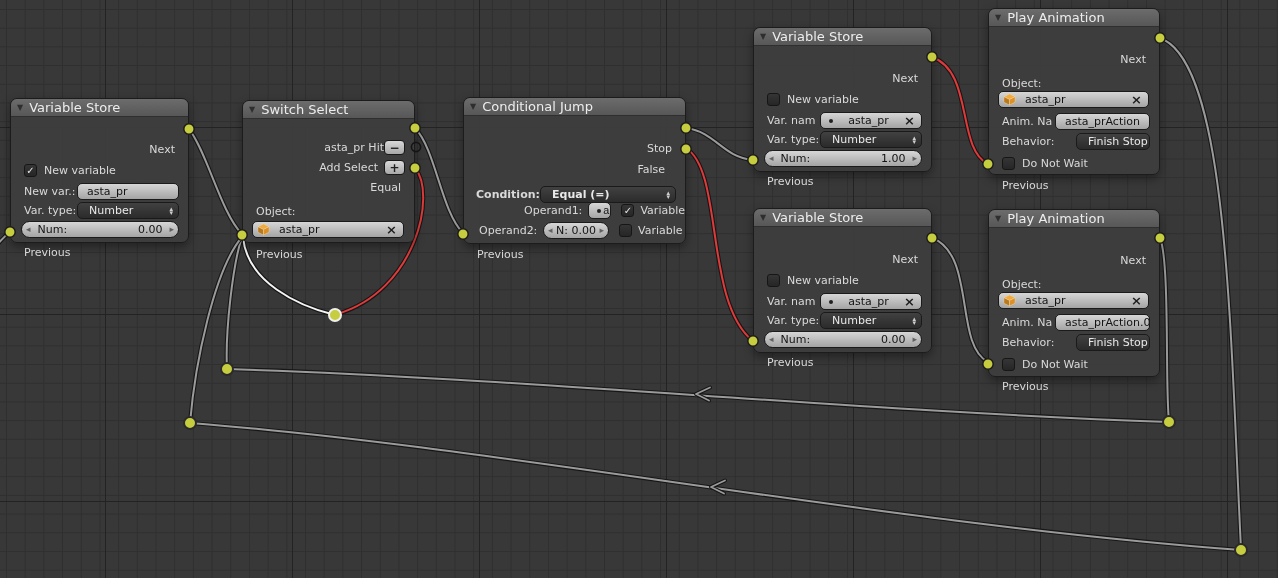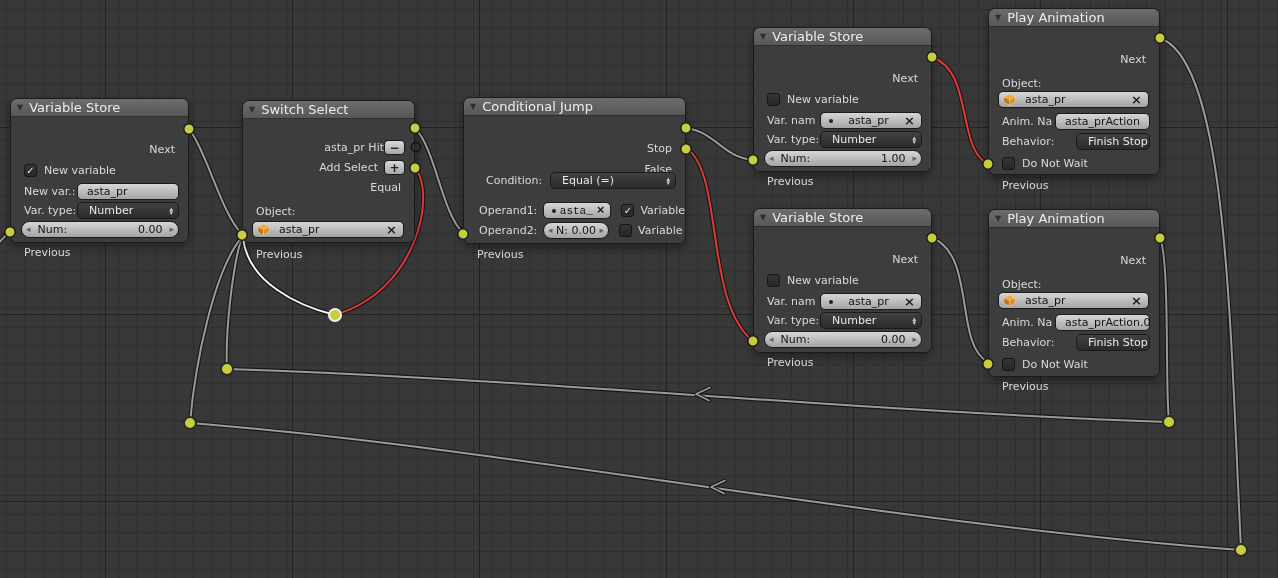--- a/index.html
+++ b/index.html
@@ -174,34 +174,34 @@
       </div>
       <div class="node" style="left: 463px; top: 97px; width: 223px; height: 147px;">
         <div class="nhead">
           <span class="tri">▼</span>
           <span class="ntitle">Conditional Jump</span>
         </div>
         <div class="nbody">
           <div class="row" style="top: 24px; padding-right: 13px;">
             <span class="rlbl">Stop</span>
           </div>
-          <div class="row" style="top: 45px; padding-right: 13px;">
+          <div class="row" style="top: 45px; padding-right: 20px;">
             <span class="rlbl">False</span>
           </div>
-          <div class="row" style="top: 56px; padding-left: 22px; padding-right: 9px;">
+          <div class="row" style="top: 70px; padding-left: 12px; padding-right: 9px; font-weight: bold;">
             <span class="lbl" style="width: 64px; flex: 0 0 auto;">Condition:</span>
             <span class="dsel" style="flex: 1 1 0%;">
               <span class="lval">Equal (=)</span>
               <span class="updown">
                 <span>▴</span>
                 <span>▾</span>
               </span>
             </span>
           </div>
-          <div class="row" style="top: 86px; padding-left: 15px;">
+          <div class="row" style="top: 86px; padding-left: 15px; margin-left: 45px;">
             <span class="lbl" style="width: 64px; flex: 0 0 auto;">Operand1:</span>
             <span class="tfield" style="width: 86px; font-family: Liberation Mono, monospace;">
               <span class="dot"></span>
               <span class="fval">asta_</span>
               <span class="close">×</span>
             </span>
             <span class="chk on" style="margin-left: 10px;">
               <span class="ck">✓</span>
             </span>
             <span class="lbl" style="margin-left: 6px;">Variable</span>

